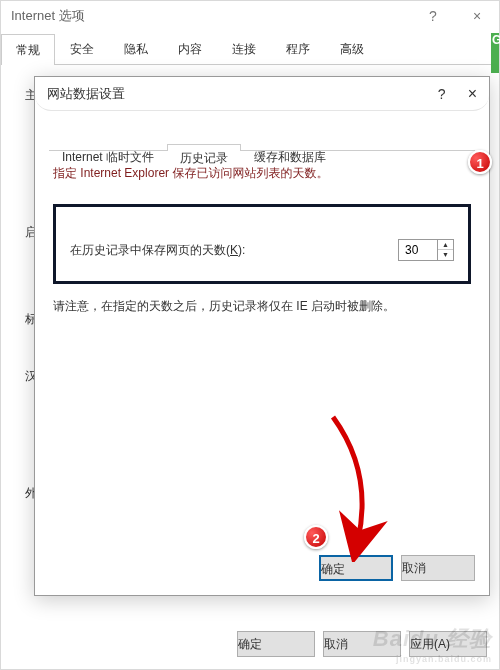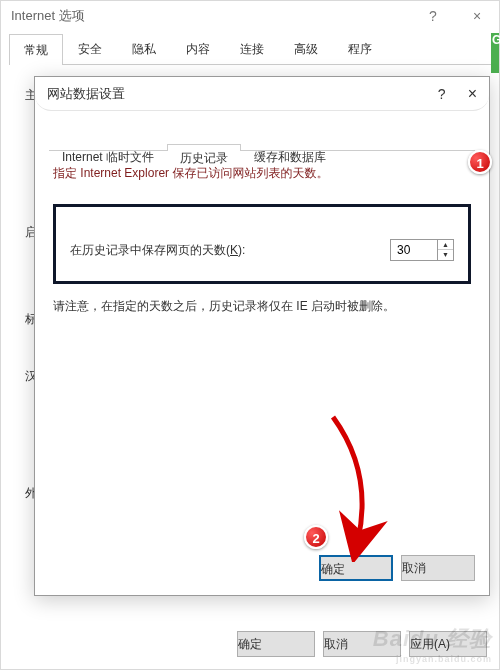--- a/index.html
+++ b/index.html
@@ -3,21 +3,21 @@
 <meta charset="utf-8">
 <style>
   * { box-sizing: border-box; font-family: "Microsoft YaHei", "Segoe UI", sans-serif; }
   body { margin: 0; width: 500px; height: 670px; background: #fff; position: relative; overflow: hidden; font-size: 12px; color: #333; }
 
   
   .parent-window { position: absolute; left: 0; top: 0; width: 500px; height: 670px; background: #fff; border: 1px solid #d9d9d9; }
   .parent-title { height: 30px; line-height: 30px; padding-left: 10px; color: #666; font-size: 13px; position: relative; }
   .parent-ctrls { position: absolute; right: 0; top: 0; height: 30px; display: flex; }
   .parent-ctrls div { width: 44px; text-align: center; color: #777; font-size: 14px; line-height: 30px; }
-  .parent-tabs { display: flex; border-bottom: 1px solid #ccc; height: 32px; margin: 2px 8px 0 8px; }
+  .parent-tabs { display: flex; border-bottom: 1px solid #ccc; height: 32px; margin: 2px 8px 0 0; }
   .parent-tabs .tab { padding: 0 14px; line-height: 30px; color: #333; border: 1px solid transparent; border-bottom: none; }
   .parent-tabs .tab.active { border-color: #ccc; background: #fff; position: relative; top: 1px; background: #fff; }
   .green-strip { position: absolute; right: 0; top: 32px; width: 8px; height: 40px; background: #4caf50; }
   .parent-body { position: absolute; left: 8px; right: 8px; top: 66px; bottom: 60px; }
   .parent-body .line { margin: 20px 0 0 16px; color: #333; }
   .parent-footer { position: absolute; bottom: 12px; right: 12px; display: flex; gap: 8px; }
   .btn { min-width: 78px; height: 26px; line-height: 24px; text-align: left; border: 1px solid #adadad; background: #e1e1e1; color: #333; }
 
   
   .child-window { position: absolute; left: 34px; top: 76px; width: 456px; height: 520px; background: #fff; border: 1px solid #999; box-shadow: 0 4px 20px rgba(0,0,0,0.2); }
@@ -29,21 +29,21 @@
   .child-tabs { display: flex; margin: 12px 14px 0 14px; border-bottom: 1px solid #ccc; height: 28px; }
   .child-tabs .tab { padding: 0 12px; line-height: 26px; border: 1px solid transparent; border-bottom: none; color: #333; margin-top: 20px; }
   .child-tabs .tab.active { border-color: #ccc; background: #fff; position: relative; top: 1px; }
 
   .child-content { padding: 14px 18px 0 18px; }
   .desc { color: #7f1d1d; margin-bottom: 22px; }
 
   .red-box { border: 3px solid #0f172a; padding: 32px 14px 20px 14px; position: relative; margin-bottom: 14px; }
   .row-k { display: flex; align-items: center; }
   .spinner { display: flex; align-items: stretch; margin-left: auto; }
-  .spinner input { width: 48px; height: 22px; border: 1px solid #999; text-align: left; padding-left: 6px; font-size: 12px; }
+  .spinner input { width: 40px; height: 22px; border: 1px solid #999; text-align: left; padding-left: 6px; font-size: 12px; }
   .spinner .arrows { display: flex; flex-direction: column; border: 1px solid #999; border-left: none; width: 16px; }
   .spinner .arrows div { height: 10px; font-size: 7px; text-align: center; line-height: 10px; color: #333; border-bottom: 1px solid #ccc; }
   .spinner .arrows div:last-child { border-bottom: none; }
 
   .note { color: #333; margin-top: 6px; }
 
   .child-footer { position: absolute; bottom: 14px; right: 14px; display: flex; gap: 8px; }
   .child-footer .btn { min-width: 74px; }
   .btn.primary { border: 2px solid #0a64a4; background: #e1e1e1; }
 
@@ -72,22 +72,22 @@
       <div>×</div>
     </div>
   </div>
   <div class="green-strip"><span style="color:#fff;font-weight:bold;padding-left:1px">G</span></div>
   <div class="parent-tabs">
     <div class="tab active">常规</div>
     <div class="tab">安全</div>
     <div class="tab">隐私</div>
     <div class="tab">内容</div>
     <div class="tab">连接</div>
+    <div class="tab">程序</div>
     <div class="tab">高级</div>
-    <div class="tab">程序</div>
   </div>
   <div class="parent-body">
     <div class="line">主</div>
     <div class="line" style="margin-top:120px">启</div>
     <div class="line" style="margin-top:70px">标</div>
     <div class="line" style="margin-top:40px">汉</div>
     <div class="line" style="margin-top:100px">外</div>
   </div>
   <div class="parent-footer">
     <div class="btn">确定</div>

